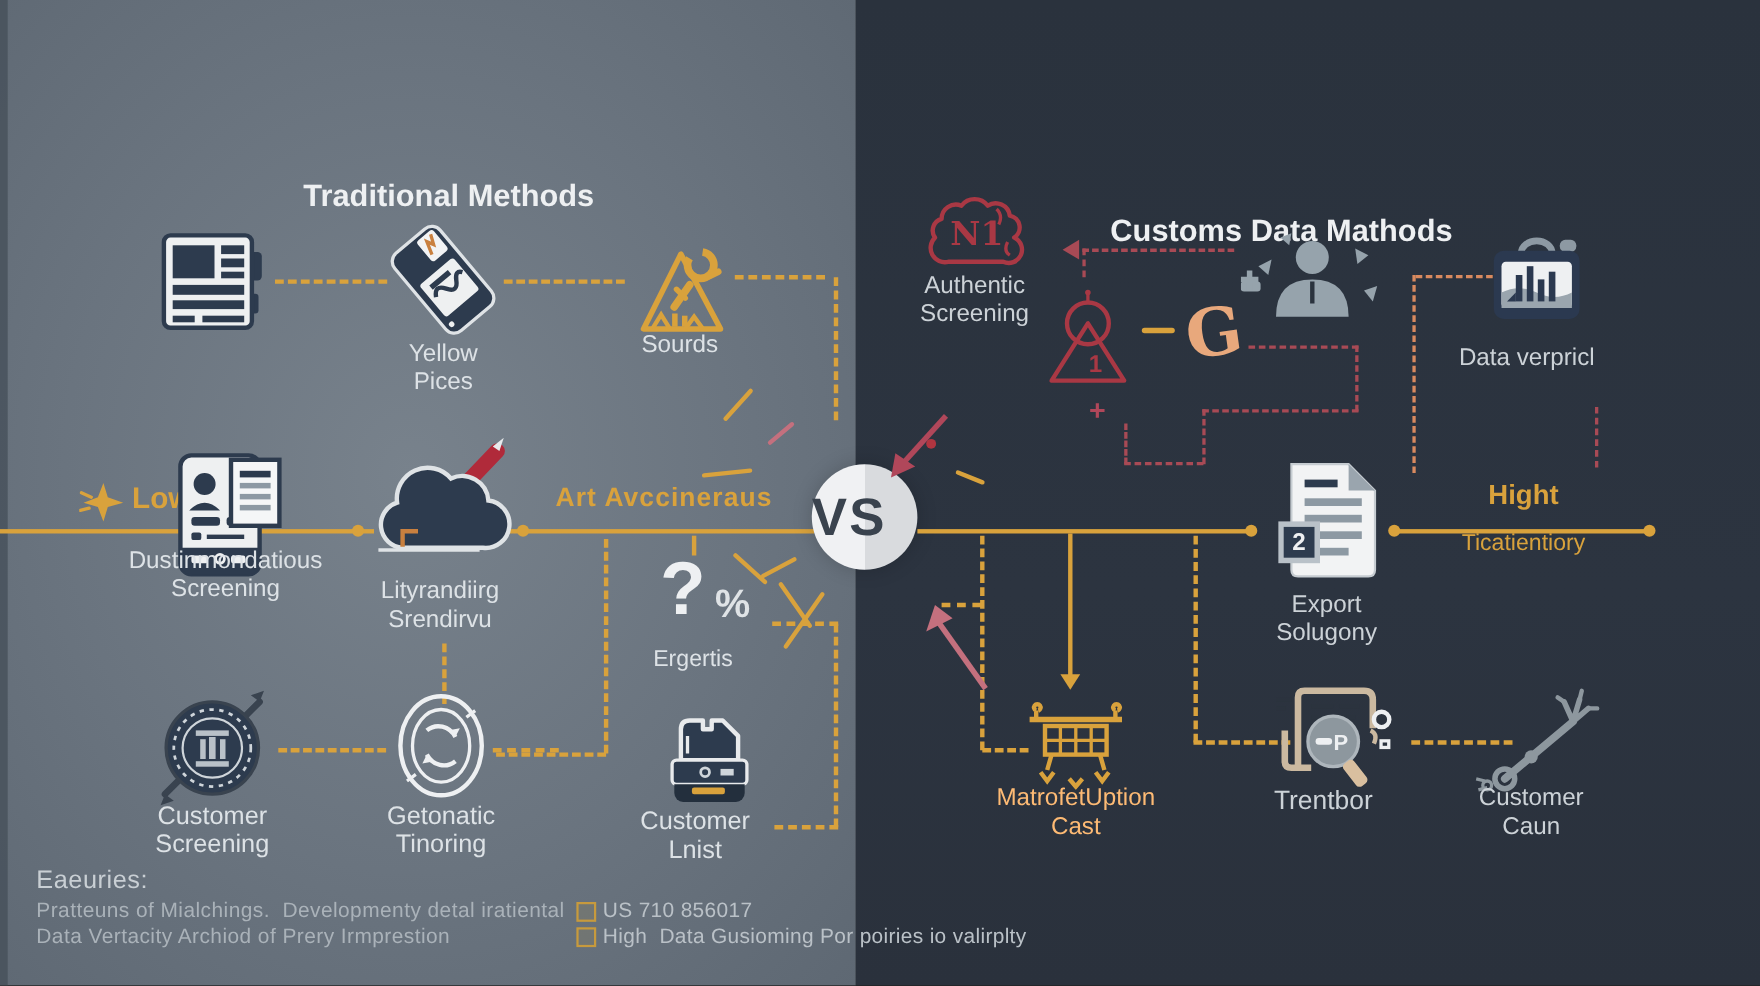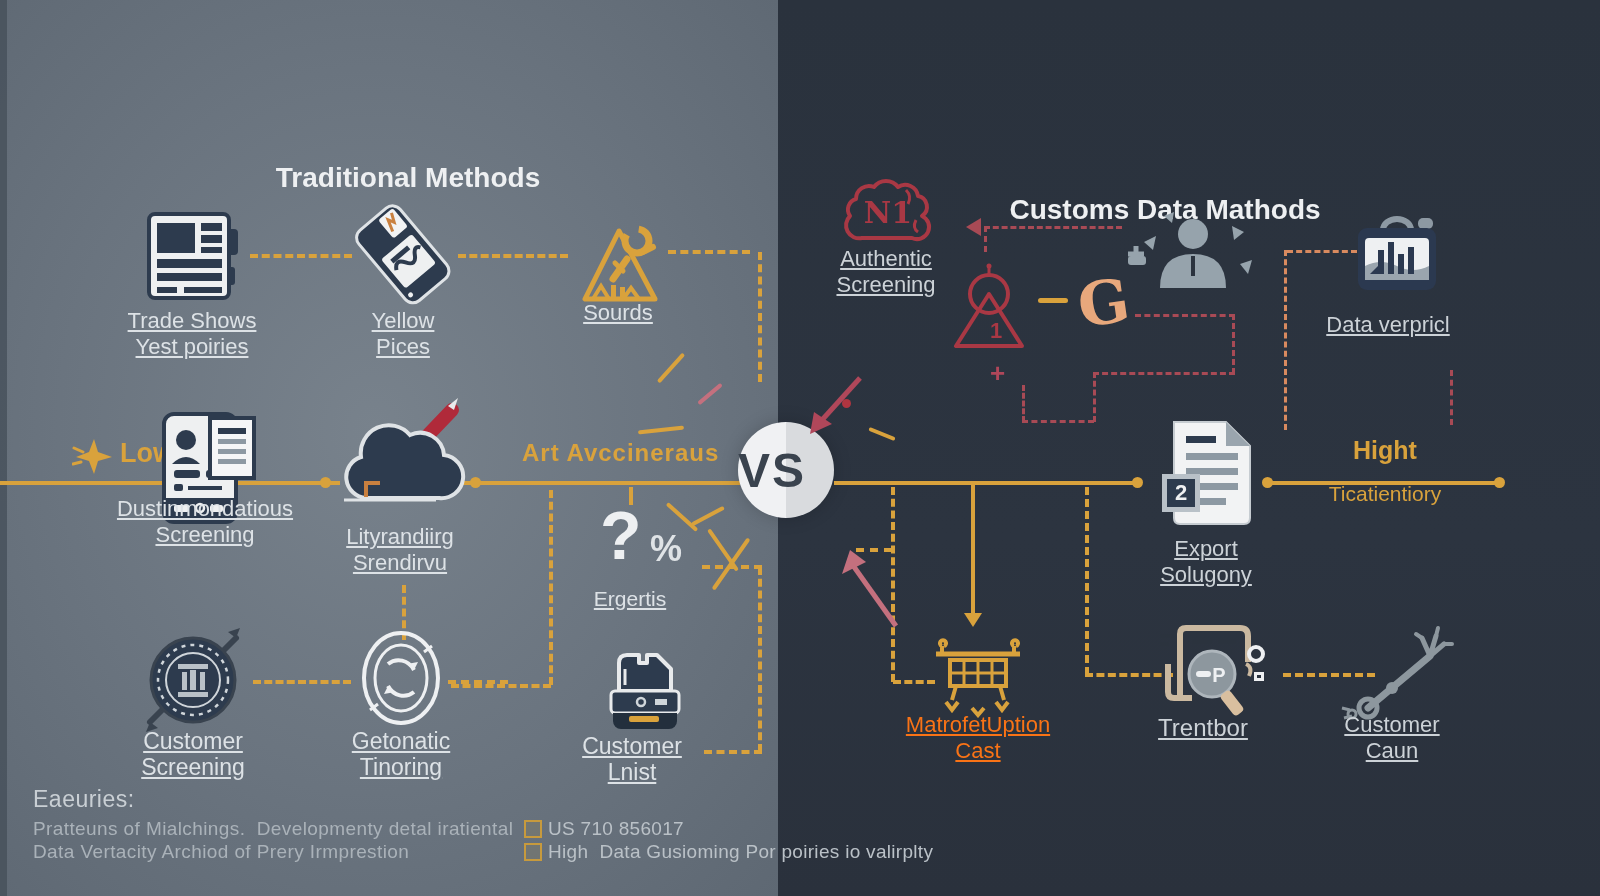--- a/index.html
+++ b/index.html
@@ -12,21 +12,21 @@
     font-family:"Liberation Sans","DejaVu Sans",sans-serif;}
   .half{position:absolute;top:0;height:896px;}
   .half-left{left:0;width:778px;background:radial-gradient(ellipse at 48% 48%, #78828c 0%, #6a747f 55%, #5e6873 100%);}
   .half-right{left:778px;width:822px;background:linear-gradient(180deg,#2a323d 0%,#2c3440 60%,#2a313c 100%);}
   .edge-strip{position:absolute;left:0;top:0;width:7px;height:896px;background:#46505a;opacity:.8;}
   .abs{position:absolute;}
   .title{position:absolute;left:800px;top:38px;transform:translateX(-50%);
     font-size:40px;letter-spacing:2px;color:#e3e6e9;white-space:nowrap;font-weight:500;}
   .col-header{position:absolute;transform:translateX(-50%);font-size:28px;font-weight:bold;color:#eef0f2;white-space:nowrap;}
   .lbl{position:absolute;transform:translateX(-50%);white-space:pre-line;text-align:center;
-    font-size:22px;line-height:26px;color:#dde2e6;text-decoration:underline;}
+    font-size:22px;line-height:26px;color:#dde2e6;}
   .lbl-r{color:#ccd2d7;}
   .dash-h{position:absolute;border-top:4px dashed var(--gold);}
   .dash-v{position:absolute;border-left:4px dashed var(--gold);}
   .rdash-h{position:absolute;border-top:3px dashed var(--red-dash);}
   .rdash-v{position:absolute;border-left:3px dashed var(--red-dash);}
   .odash-h{position:absolute;border-top:3px dashed var(--orange-dash);}
   .odash-v{position:absolute;border-left:3px dashed var(--orange-dash);}
   .line-h{position:absolute;height:4px;background:var(--gold);}
   .line-v{position:absolute;width:4px;background:var(--gold);}
   .dot{position:absolute;width:11px;height:11px;border-radius:50%;background:var(--gold);}
@@ -71,22 +71,20 @@
     <rect x="3" y="3" width="80" height="84" rx="6" fill="#eef0f1" stroke="#2d3b4e" stroke-width="4"></rect>
     <rect x="11" y="12" width="38" height="30" fill="#2d3b4e"></rect>
     <rect x="55" y="12" width="21" height="8" fill="#2d3b4e"></rect>
     <rect x="55" y="24" width="21" height="8" fill="#2d3b4e"></rect>
     <rect x="55" y="36" width="21" height="6" fill="#2d3b4e"></rect>
     <rect x="11" y="48" width="65" height="9" fill="#2d3b4e"></rect>
     <rect x="11" y="62" width="65" height="8" fill="#2d3b4e"></rect>
     <rect x="11" y="76" width="20" height="6" fill="#2d3b4e"></rect>
     <rect x="38" y="76" width="38" height="6" fill="#2d3b4e"></rect>
   </svg>
-  <div class="lbl" style="left:192px;top:308px;">Trade Shows
-Yest poiries</div>
 
   <svg class="abs" style="left:350px;top:203px;" width="105" height="105" viewBox="0 0 105 105">
     <g transform="rotate(-40 52 52)">
       <rect x="26" y="6" width="54" height="92" rx="10" fill="#2d3b4e" stroke="#dfe3e6" stroke-width="3"></rect>
       <rect x="33" y="42" width="40" height="38" rx="3" fill="#eef0f1"></rect>
       <path d="M38,60 q6,-10 12,0 q6,10 12,0 q5,-8 9,-2" stroke="#2d3b4e" stroke-width="4" fill="none"></path>
       <rect x="40" y="48" width="22" height="5" fill="#2d3b4e"></rect>
       <circle cx="33" cy="88" r="2.5" fill="#eef0f1"></circle>
       <rect x="56" y="10" width="19" height="24" rx="3" fill="#f2f3f4"></rect>
       <path d="M60,28 l4,-12 l3,6 l4,-9" stroke="#c9803f" stroke-width="3" fill="none"></path>
@@ -144,21 +142,21 @@
   <svg class="abs" style="left:336px;top:398px;" width="130" height="124" viewBox="0 0 130 124">
     <path d="M72,58 L116,12" stroke="#b02a3a" stroke-width="14" stroke-linecap="round"></path>
     <path d="M112,8 l10,-8 l-4,12 Z" fill="#e8eaec"></path>
     <path d="M30,100 A21,21 0 0 1 25,59 A28,28 0 0 1 74,37 A24,24 0 0 1 108,57 A19,19 0 0 1 103,100 Z" fill="#2d3b4e" stroke="#dfe3e6" stroke-width="4"></path>
     <line x1="8" y1="102" x2="100" y2="102" stroke="#dfe3e6" stroke-width="3"></line>
     <path d="M30,99 v-14 h14" fill="none" stroke="#c9803f" stroke-width="4"></path>
   </svg>
   <div class="lbl" style="left:400px;top:524px;">Lityrandiirg
 Srendirvu</div>
 
-  <div class="gold-note" style="left:505px;top:439px;font-size:24px;letter-spacing:1px;margin-left:17px;">Art Avccineraus</div>
+  <div class="gold-note" style="left:505px;top:439px;font-size:24px;letter-spacing:1px;">Art Avccineraus</div>
   <div class="dash-v" style="left:549px;top:490px;height:195px;"></div>
   <div class="dash-h" style="left:451px;top:684px;width:100px;"></div>
   <div class="dash-v" style="left:402px;top:585px;height:55px;"></div>
   <div class="line-v" style="left:629px;top:487px;height:18px;"></div>
 
   <div class="qmark" style="left:600px;top:496px;font-size:68px;">?</div>
   <div class="qmark" style="left:650px;top:528px;font-size:36px;color:#dfe3e6;">%</div>
   <div class="lbl" style="left:630px;top:586px;font-size:21px;">Ergertis</div>
   <div class="ray" style="left:690px;top:514px;width:36px;transform:rotate(-28deg);"></div>
   <div class="ray" style="left:700px;top:562px;width:62px;transform:rotate(-55deg);"></div>
@@ -326,21 +324,21 @@
     <line x1="8" y1="16" x2="92" y2="16" stroke="#d9a23c" stroke-width="5"></line>
     <path d="M14,16 v-8 m0,0 a3,3 0 1 1 2,0 M86,16 v-8 m0,0 a3,3 0 1 1 2,0" stroke="#d9a23c" stroke-width="4" fill="none"></path>
     <rect x="22" y="22" width="56" height="26" fill="none" stroke="#d9a23c" stroke-width="4"></rect>
     <line x1="36" y1="22" x2="36" y2="48" stroke="#d9a23c" stroke-width="3"></line>
     <line x1="50" y1="22" x2="50" y2="48" stroke="#d9a23c" stroke-width="3"></line>
     <line x1="64" y1="22" x2="64" y2="48" stroke="#d9a23c" stroke-width="3"></line>
     <line x1="22" y1="35" x2="78" y2="35" stroke="#d9a23c" stroke-width="3"></line>
     <path d="M28,48 l-4,14 M72,48 l4,14" stroke="#d9a23c" stroke-width="4"></path>
     <path d="M18,64 l6,8 l6,-8 M68,64 l6,8 l6,-8 M44,70 l6,7 l6,-7" fill="none" stroke="#d9a23c" stroke-width="4"></path>
   </svg>
-  <div class="lbl lbl-r" style="left:978px;top:712px;color:#f97316;">MatrofetUption
+  <div class="lbl lbl-r" style="left:978px;top:712px;color:#fdba74;">MatrofetUption
 Cast</div>
 
   <svg class="abs" style="left:1152px;top:622px;" width="118" height="96" viewBox="0 0 118 96">
     <rect x="8" y="12" width="14" height="4" fill="#2b333e"></rect>
     <rect x="8" y="20" width="9" height="4" fill="#2b333e"></rect>
     <path d="M28,76 V12 Q28,6 34,6 H88 Q96,6 96,14 V40" fill="none" stroke="#cbb9a0" stroke-width="6"></path>
     <path d="M16,42 V70 Q16,76 22,76 H40" fill="none" stroke="#cbb9a0" stroke-width="6"></path>
     <rect x="40" y="18" width="20" height="4" fill="#2b333e"></rect>
     <rect x="66" y="18" width="18" height="4" fill="#2b333e"></rect>
     <rect x="40" y="28" width="20" height="4" fill="#2b333e"></rect>

